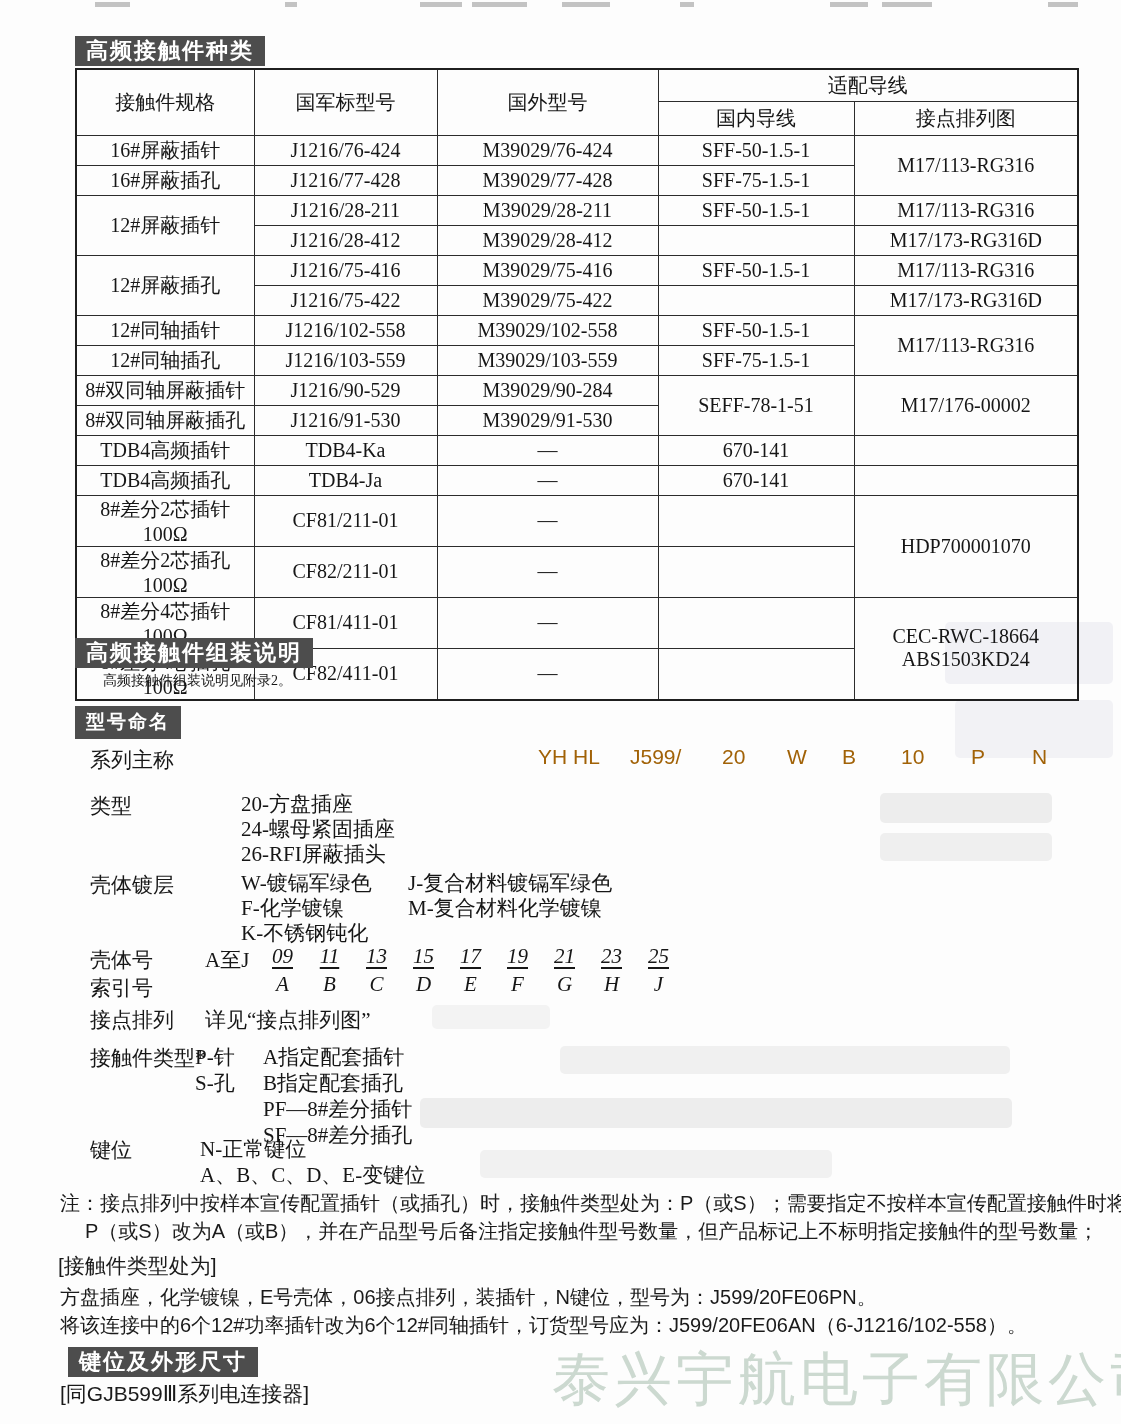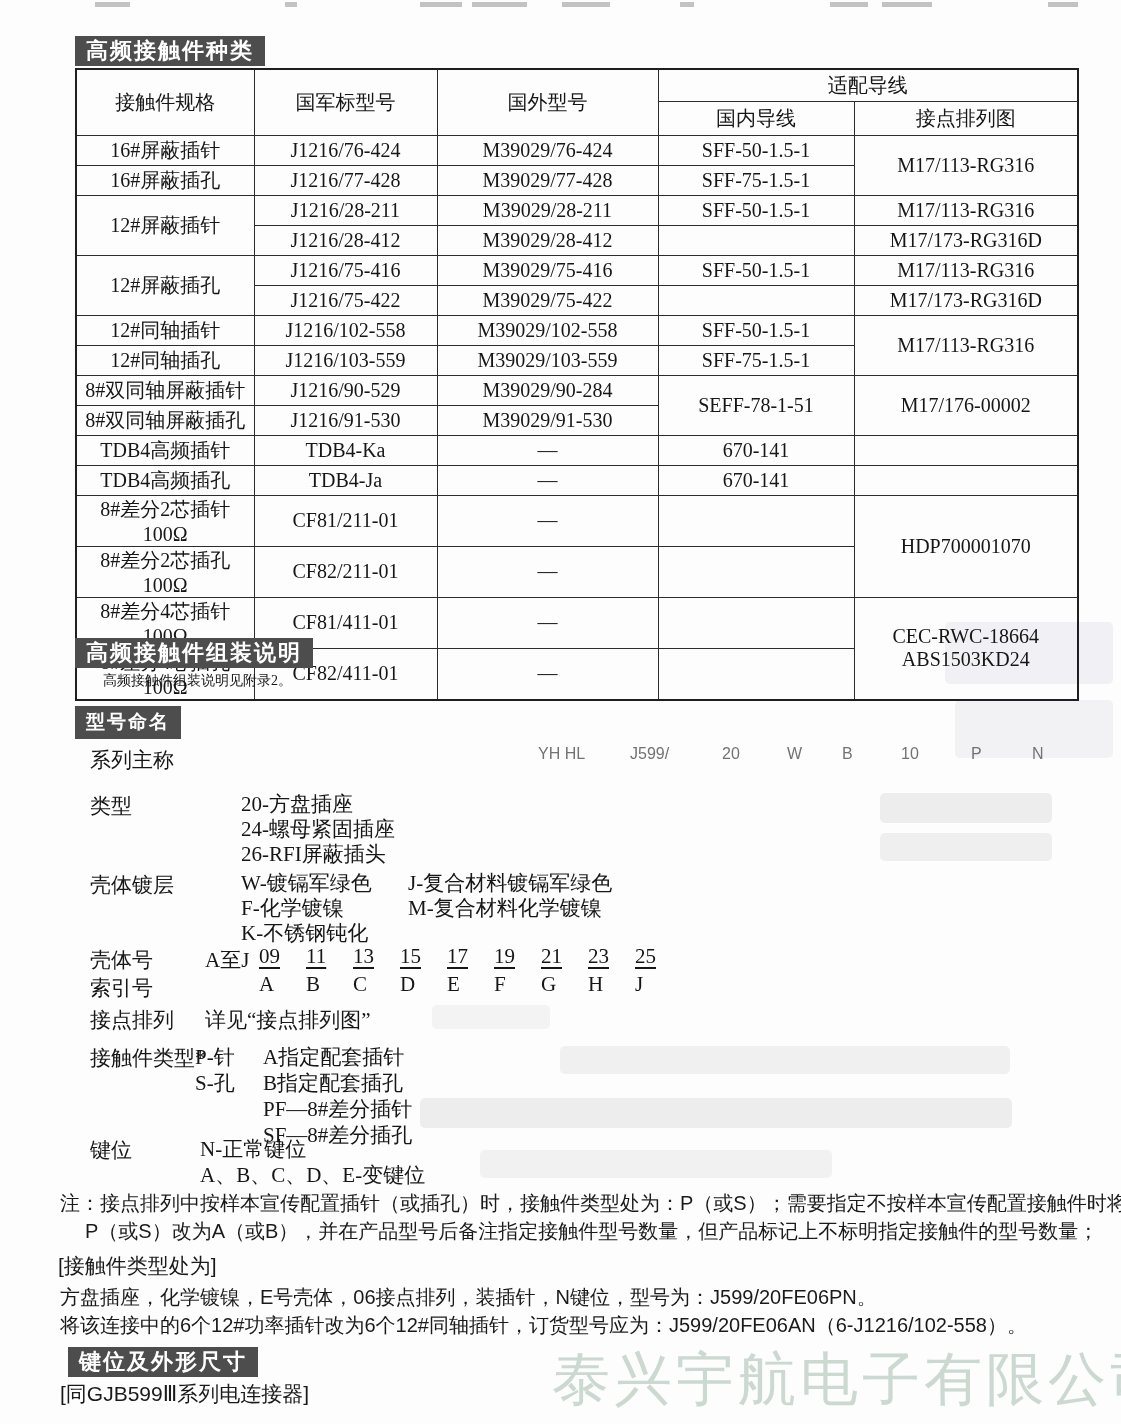--- a/index.html
+++ b/index.html
@@ -31,24 +31,24 @@
   .ctable th, .ctable td { border:1px solid #2c2c2c; font-weight:normal; text-align:center;
             vertical-align:middle; padding:0 2px; white-space:pre-line; overflow:hidden; }
   .ctable thead tr.h1 { height:32px; }
   .ctable thead tr.h2 { height:34px; }
   .ctable tbody tr { height:30px; }
 
   
   .nm-label { position:absolute; font-size:21px; white-space:nowrap; }
   .nm-list { position:absolute; font-size:21px;margin-left:36px; }
   .nm-list div { height:25px; line-height:25px; white-space:nowrap; }
-  .code-token { position:absolute; top:745px; font-size:16px;
-                font-family:"Liberation Sans","DejaVu Sans",sans-serif; color:#737373; white-space:nowrap; }
+  .code-token { position:absolute; top:745px; font-size:21px;
+                font-family:"Liberation Sans","DejaVu Sans",sans-serif; color:#a16207; white-space:nowrap; }
   .shell-cells { position:absolute; display:flex; font-size:21px; }
-  .shell-cells .cell { width:47px; text-align:left; }
+  .shell-cells .cell { width:47px; text-align:center;font-style:italic; }
   .u { text-decoration:underline; text-underline-offset:4px; }
   .ct-line { height:26px; line-height:26px; font-size:21px; white-space:nowrap; }
   .ct-code { display:inline-block; width:68px; }
   .key-lines div { height:26px; line-height:26px; font-size:21px; white-space:nowrap; }
 
   .sans-text { font-family:"Liberation Sans","DejaVu Sans",sans-serif; color:#1a1a1a; }
   .note-line { position:absolute; font-size:20px; white-space:nowrap; }
   .para { position:absolute; font-size:14px; white-space:nowrap; }
 </style>
 </head>

